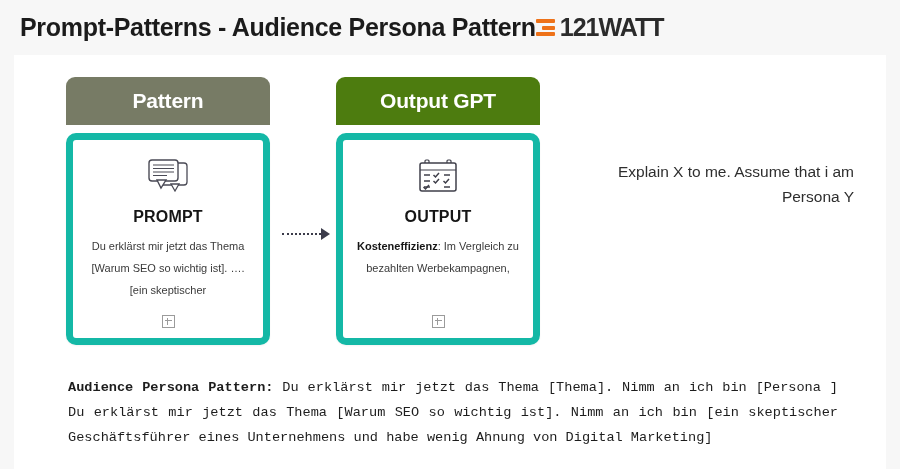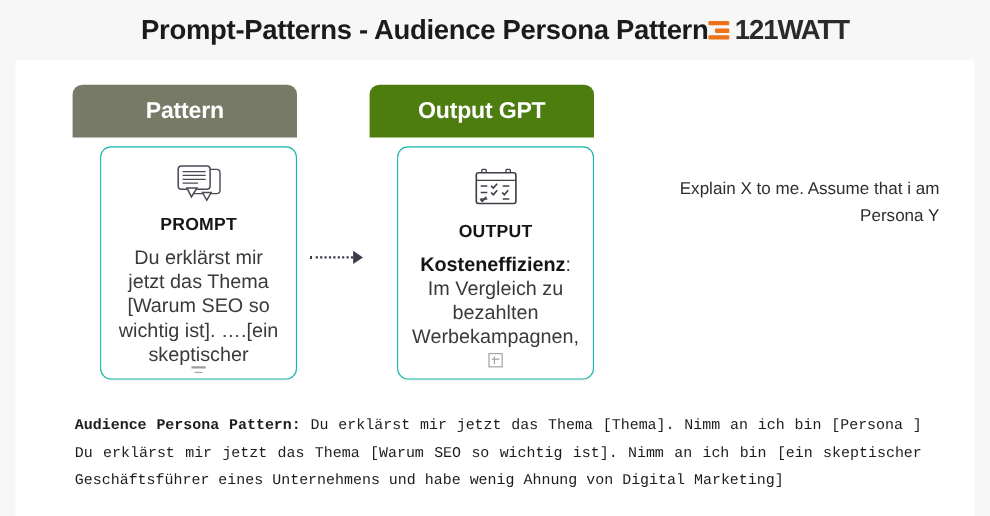--- a/index.html
+++ b/index.html
@@ -21,21 +21,21 @@
 
   
   .top-bar {
     position: absolute;
     left: 0; top: 0;
     width: 900px;
     height: 55px;
     background: #f7f7f7;
     display: flex;
     align-items: center;
-    justify-content: center;
+    justify-content: flex-start;
     box-sizing: border-box;
     padding: 0 12px 0 20px;
   }
   .page-title {
     font-size: 25px;
     font-weight: bold;
     color: #1b1b1b;
     letter-spacing: -0.3px;
     white-space: nowrap;
   }
@@ -104,48 +104,47 @@
     font-size: 21px;
     font-weight: bold;
     letter-spacing: -0.2px;
   }
   .card.pattern .card-head { background: #777b65; }
   .card.output  .card-head { background: #4d7c0f; }
 
   .card-body {
     margin-top: 8px;
     height: 212px;
-    border: 1px solid #14b8a6;
+    border: 7px solid #14b8a6;
     border-radius: 10px;
     background: #fff;
     box-sizing: border-box;
     padding: 14px 12px 8px 12px;
     display: flex;
     flex-direction: column;
     align-items: center;
     box-shadow: 0 1px 2px rgba(0,0,0,0.05);
     overflow: hidden;
-    margin-left: 25px;
   }
   .card-icon {
     height: 46px;
     display: flex;
     align-items: center;
     justify-content: center;
   }
   .card-label {
     margin-top: 8px;
     font-size: 16px;
     font-weight: bold;
     color: #151515;
     letter-spacing: 0.2px;
   }
   .card-text {
     margin-top: 9px;
-    font-size: 18px;
+    font-size: 11px;
     line-height: 22px;
     color: #3a3a3a;
     text-align: center;
     width: 100%;
   }
   .card-text b { color: #151515; font-weight: bold; }
   .expand-icon {
     margin-top: auto;
     margin-bottom: 2px;
     width: 11px;

